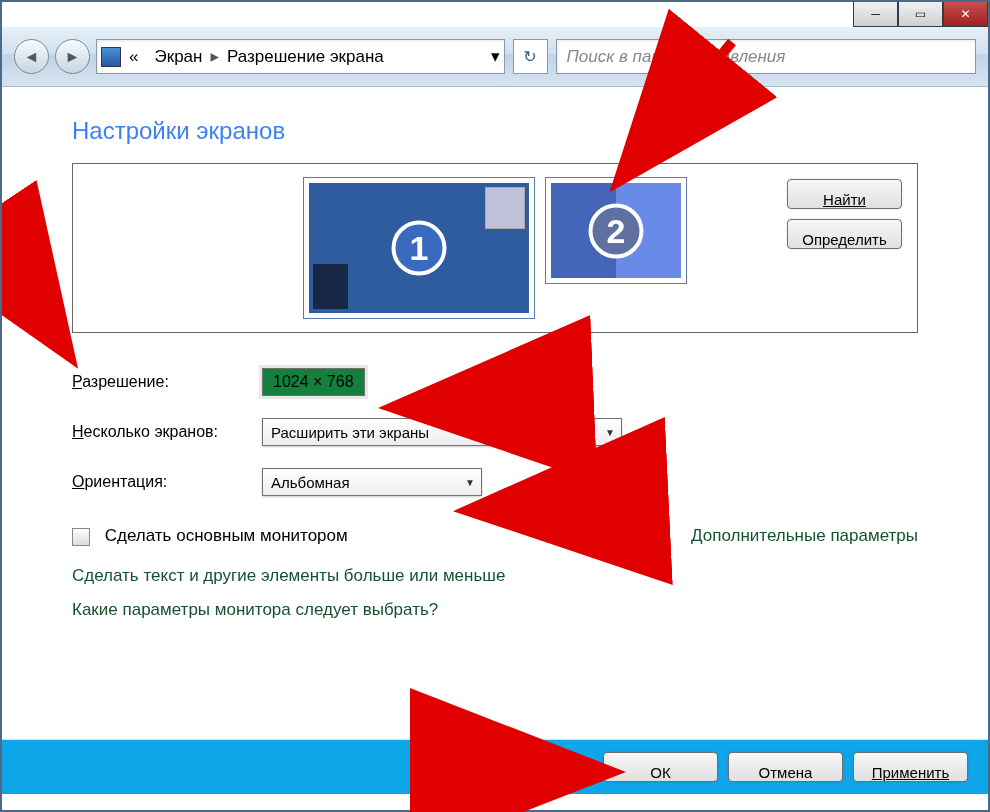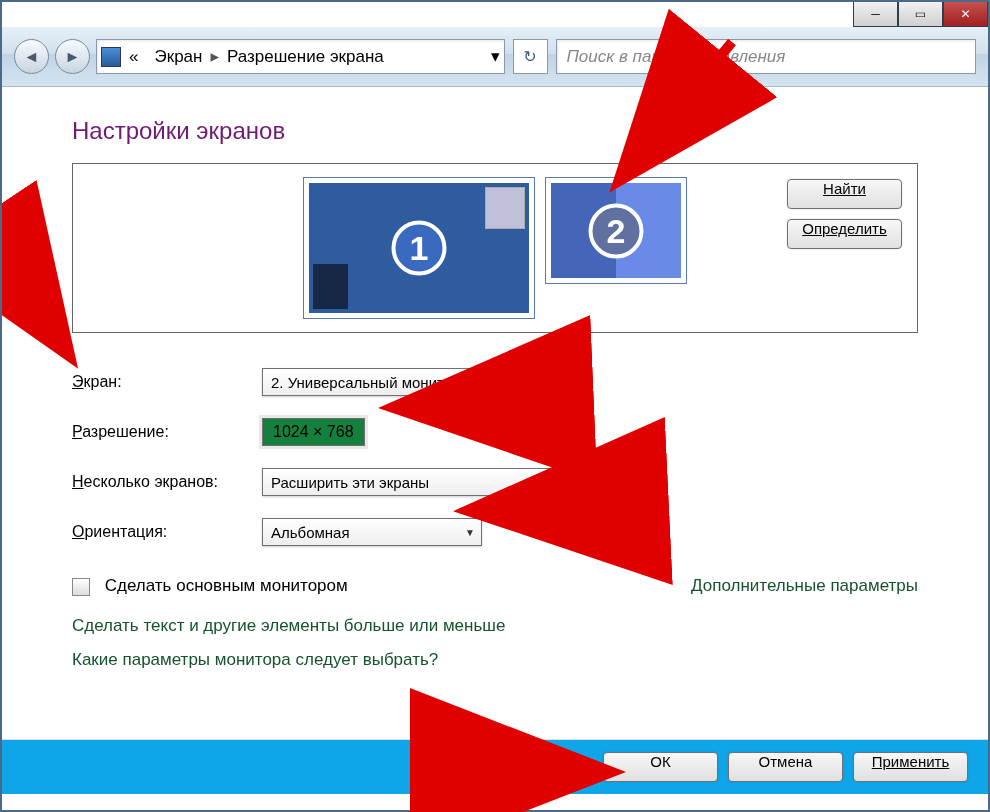--- a/index.html
+++ b/index.html
@@ -20,37 +20,37 @@
     display:flex; align-items:center; padding:0 4px; font-size:17px; box-shadow:inset 1px 1px 3px rgba(0,0,0,0.1);}
   .bc-icon { width:20px; height:20px;
     background:linear-gradient(to bottom,#4a90d9,#2a5a99); margin-right:8px; border:1px solid #335; }
   .bc-sep { margin:0 8px; color:#555;}
   .refreshbtn { width:35px; height:35px; border:1px solid #8a9aab; background:#fff;
     display:flex; align-items:center; justify-content:center; margin:0 8px; color:#3a5a7a; }
   .searchbox { flex:1; height:35px; background:#fff; border:1px solid #8a9aab;
     padding:0 10px; font-size:17px; font-style:italic; color:#888;
     display:flex; align-items:center; box-shadow:inset 1px 1px 3px rgba(0,0,0,0.1);}
   .content { position:absolute; left:0; top:85px; right:0; bottom:0; background:#fff; padding:30px 70px; }
-  .heading { font-size:24px; color:#701a75; margin-bottom:18px; }
+  .heading { font-size:24px; color:#3b82f6; margin-bottom:18px; }
   .monitorbox { border:1px solid #666; height:170px; display:flex; align-items:center;
     justify-content:center; padding:8px; position:relative; margin-bottom:35px; }
   .monitorarea { display:flex; align-items:flex-start; gap:12px; }
   .monitor { position:relative; border:5px solid #fff; box-shadow:0 0 0 1px #5a7aaa;}
   .monitor.m1 { width:230px; height:140px; background:#2e5c9e; }
   .monitor.m2 { width:140px; height:105px; background:#5a7ad8;
     background-image:linear-gradient(to right,#4565b8 50%,#6a8ae8 50%);}
   .monnum { position:absolute; left:50%; top:50%; transform:translate(-50%,-50%);
     width:55px; height:55px; border-radius:50%; border:4px solid #fff;
     background:#3a6abf; color:#fff; display:flex; align-items:center; justify-content:center;
     font-size:34px; font-weight:bold;}
   .monitor.m2 .monnum { background:#6070a0; }
   .monitorbtns { position:absolute; right:15px; top:15px; display:flex; flex-direction:column; gap:10px;}
   .btn { height:30px; min-width:115px; padding:0 12px; border:1px solid #707070;
     border-radius:4px; background:linear-gradient(to bottom,#f7f7f7,#e0e0e0);
-    font-size:15px; display:flex; align-items:flex-start; justify-content:center; cursor:default;
+    font-size:15px; display:flex; align-items:flex-end; justify-content:center; cursor:default;
     box-shadow:0 0 3px rgba(0,0,0,0.1);}
   .formrow { display:flex; align-items:center; margin-bottom:22px; font-size:16px; }
   .formlabel { width:190px; color:#000; }
   .formlabel span { text-decoration:underline; }
   .dropdown { border:1px solid #707070; background:linear-gradient(to bottom,#fff,#eee);
     height:28px; display:flex; align-items:center; justify-content:space-between; padding:0 6px 0 8px;
     font-size:15px; box-shadow:0 1px 2px rgba(0,0,0,0.2);}
   .dropdown .arrow { font-size:10px; color:#333; margin-left:8px;}
   .resbtn { border:1px solid #707070; background:#15803d; height:28px; padding:0 10px;
     display:inline-flex; align-items:center; font-size:16px; box-shadow:0 0 0 3px #e8e8e8;}
@@ -112,32 +112,25 @@
         </div>
         <div class="monitor m2">
           <div class="monnum">2</div>
         </div>
       </div>
       <div class="monitorbtns">
         <div class="btn">
             <span style="text-decoration:underline">Найти</span>
           </div>
         <div class="btn">
-            <span style="text-decoration:underline">Определить</span>
+            <span style="">Определить</span>
           </div>
       </div>
     </div>
 
-    <div class="formrow">
-      <div class="formlabel"><span>Э</span><b style="text-decoration:none;font-weight:normal">кран:</b></div>
-      <div class="dropdown" style="width:315px;">
-        <span>2. Универсальный монитор не PnP</span>
-        <span class="arrow">▼</span>
-      </div>
-    </div>
 
     <div class="formrow">
       <div class="formlabel"><span>Р</span><b style="text-decoration:none;font-weight:normal">азрешение:</b></div>
       <div class="resbtn">
         <span>1024 × 768</span>
       </div>
     </div>
 
     <div class="formrow">
       <div class="formlabel"><span>Н</span><b style="text-decoration:none;font-weight:normal">есколько экранов:</b></div>

